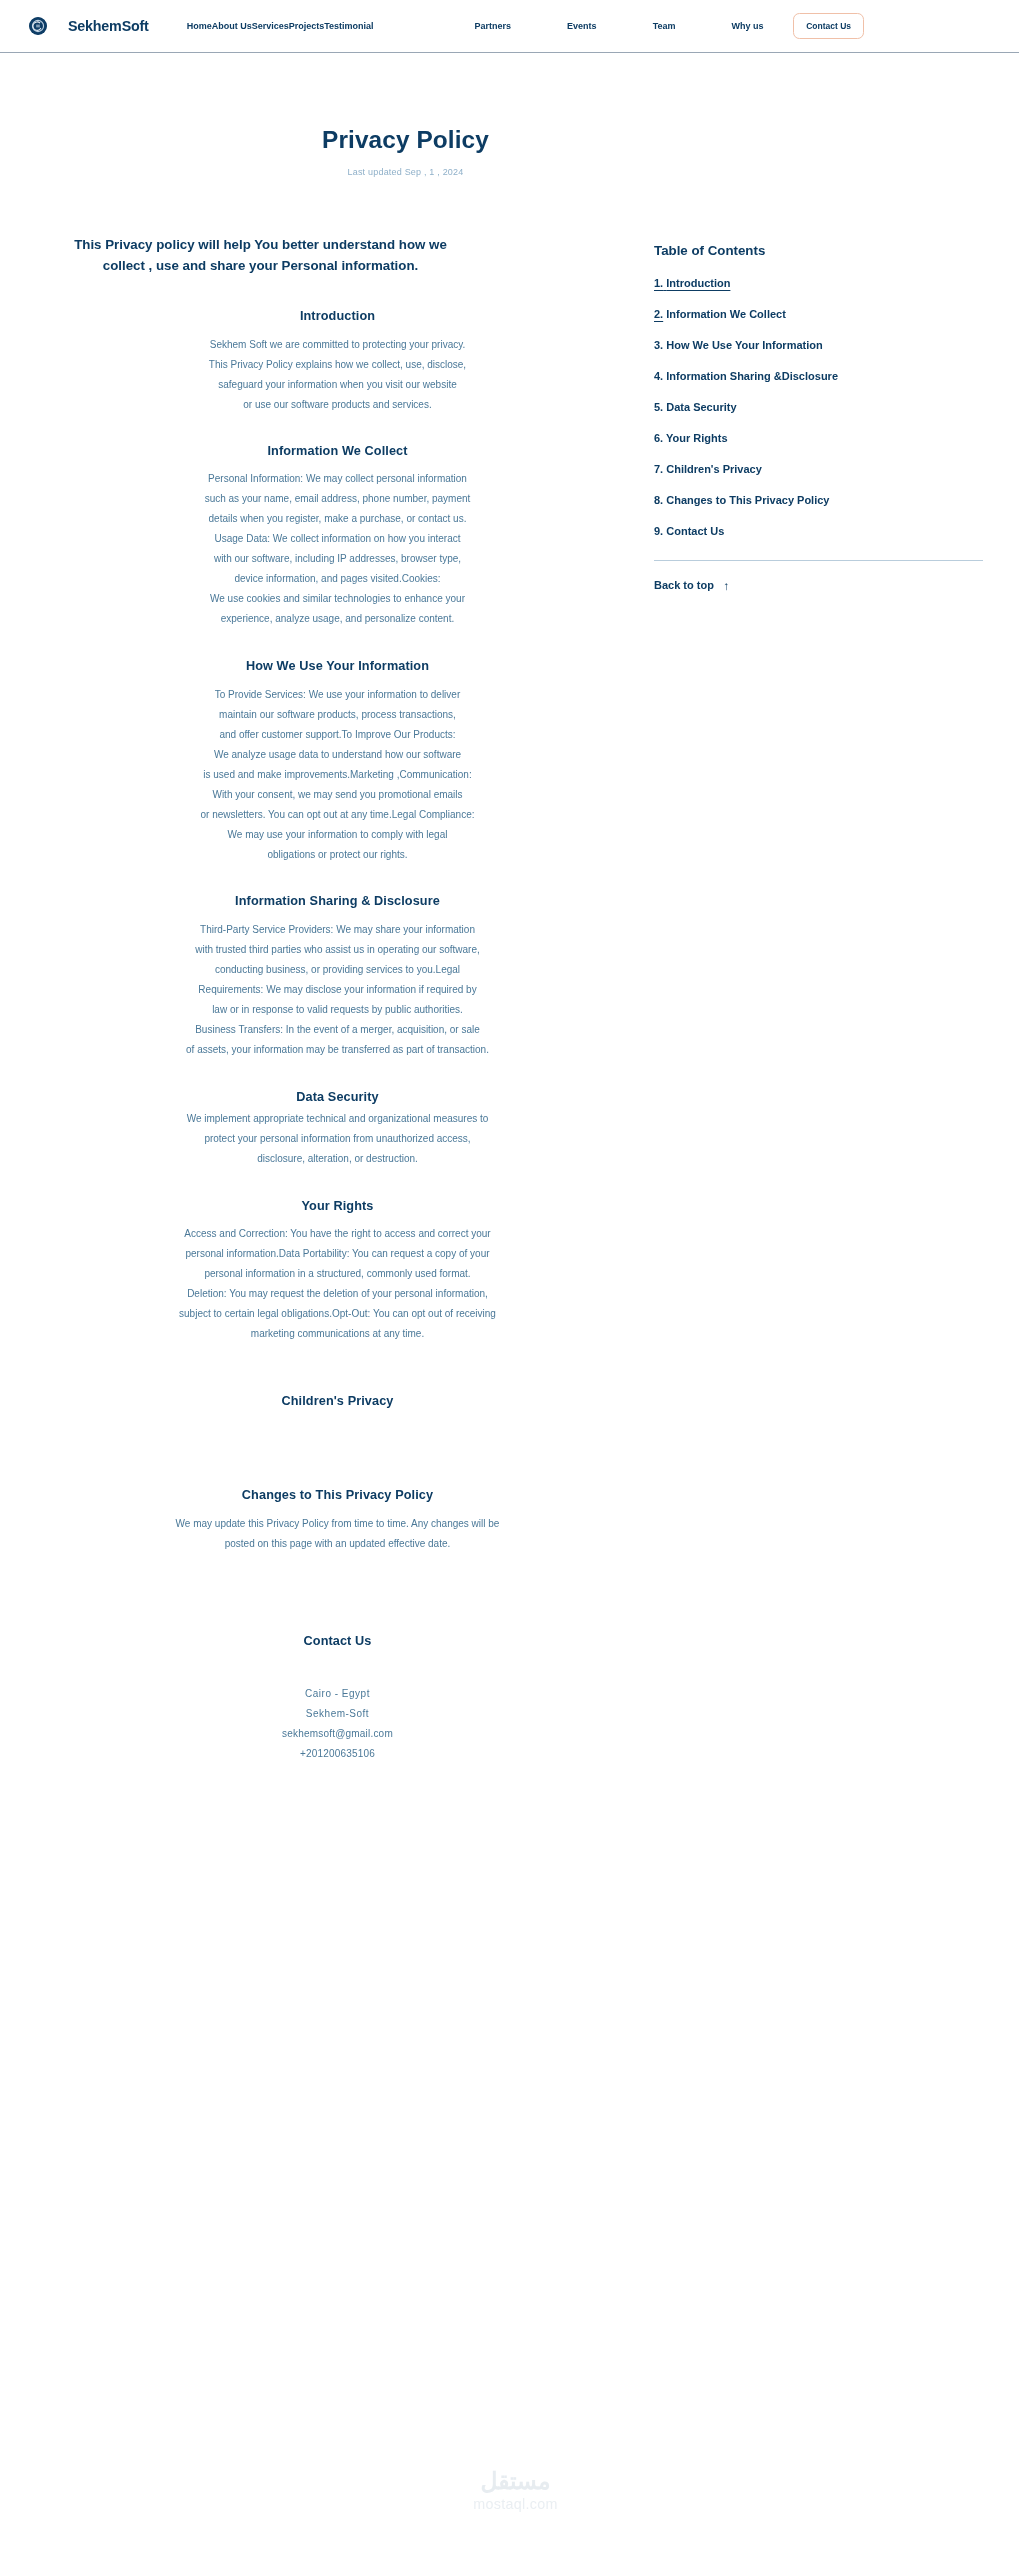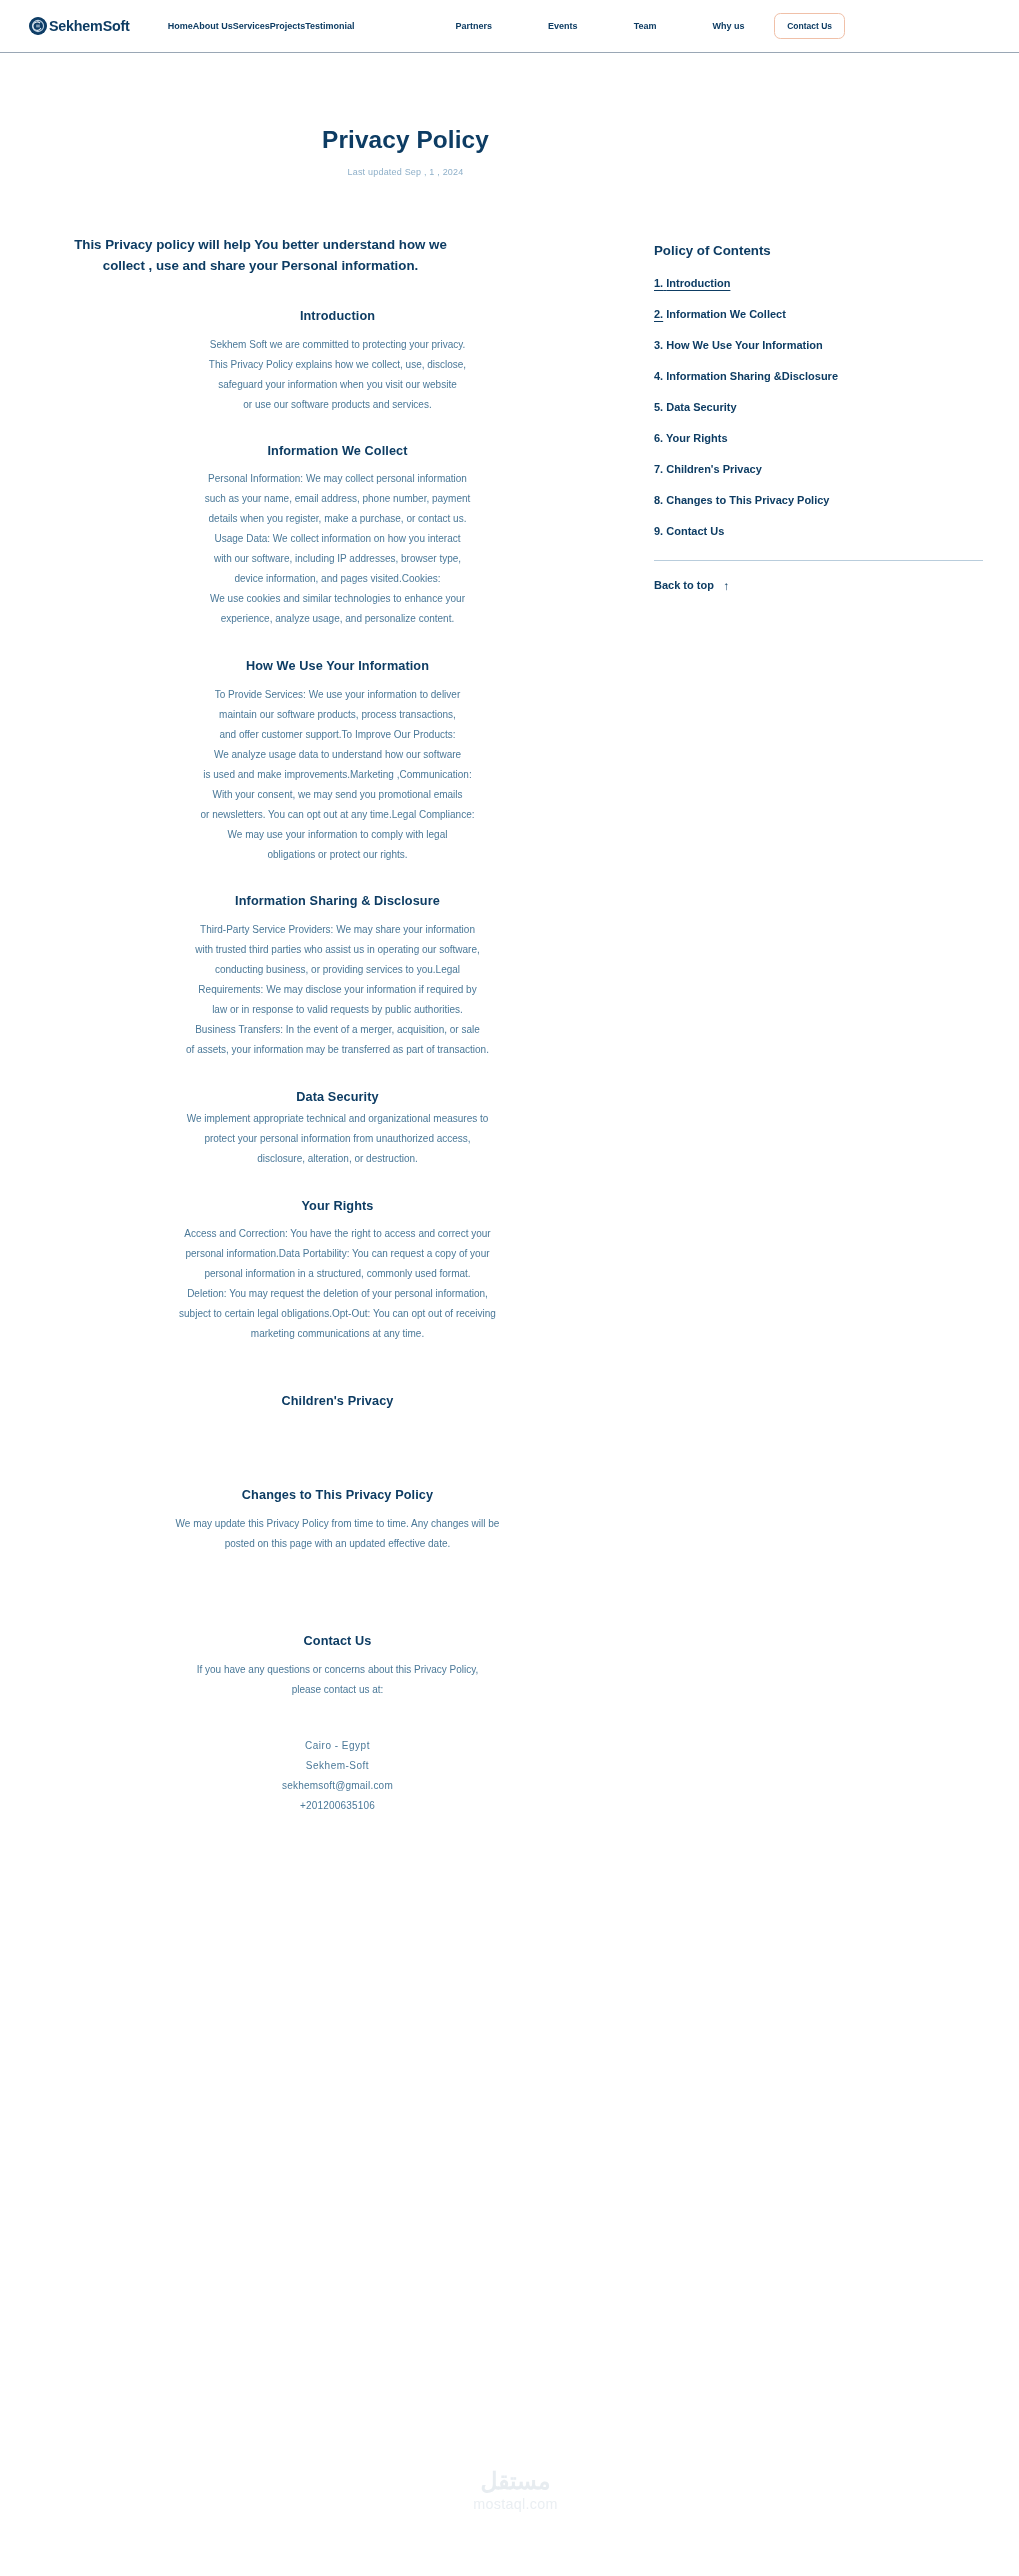--- a/index.html
+++ b/index.html
@@ -25,21 +25,21 @@
     height: 53px;
     background: #ffffff;
     border-bottom: 0.5px solid #9aa7b5;
     display: flex;
     align-items: center;
     padding: 0 15px;
   }
   .brand {
     display: flex;
     align-items: center;
-    gap: 2px;
+    gap: 21px;
     margin-left: 14px;
     margin-right: 38px;
   }
   .brand-mark {
     width: 18px; height: 18px;
     border-radius: 50%;
     background: #0e3d66;
     display: flex;
     align-items: center;
     justify-content: center;
@@ -320,33 +320,31 @@
       </section>
 
       <section class="policy" style="margin-top:80px;">
         <h2 class="sec-heading">Changes to This Privacy Policy</h2>
         <p class="sec-body" style="margin-top:11.7px;">We may update this Privacy Policy from time to time. Any changes will be
 posted on this page with an updated effective date.</p>
       </section>
 
       <section class="policy" style="margin-top:80px;">
         <h2 class="sec-heading">Contact Us</h2>
-        <p class="sec-body" style="margin-top:11.7px;">If you have any questions or concerns about this Privacy Policy,
-please contact us at:</p>
         <div style="margin-top:36px;">
           <div class="sec-body" style="letter-spacing:0.5px;">Cairo - Egypt</div>
           <div class="sec-body" style="letter-spacing:0.5px;">Sekhem-Soft</div>
           <div class="sec-body" style="letter-spacing:0.2px;">sekhemsoft@gmail.com</div>
           <div class="sec-body" style="letter-spacing:0.2px;">+201200635106</div>
         </div>
       </section>
     </div>
 
     <aside class="col-right">
-      <div class="toc-title">Policy of Contents</div>
+      <div class="toc-title">Table of Contents</div>
 
       <a class="toc-item underline-all">
         <span>1.</span>
         <span>Introduction</span>
       </a>
 
       <a class="toc-item">
         <span class="num-underline">2.</span>
         <span>Information We Collect</span>
       </a>

